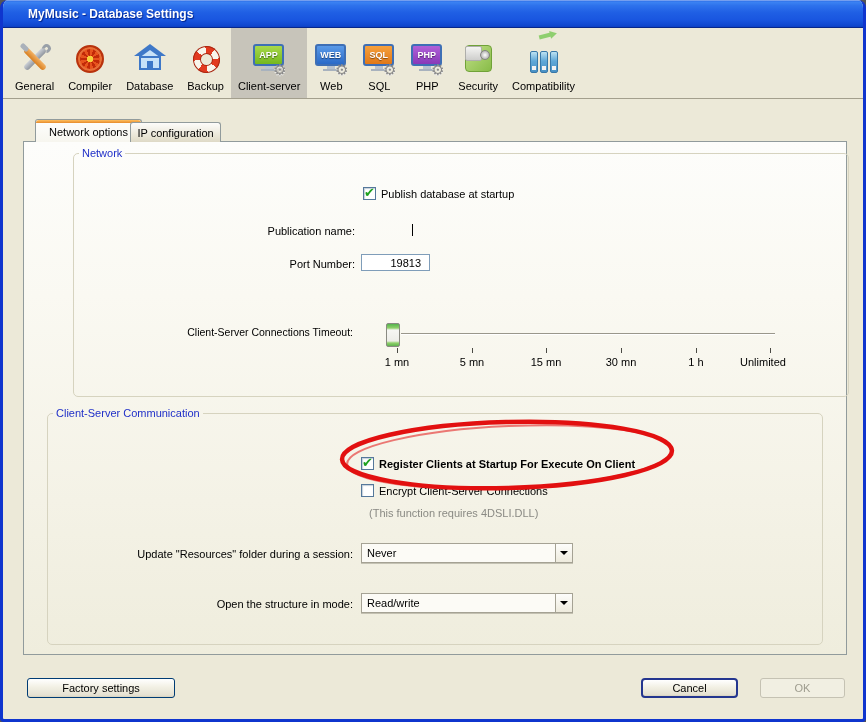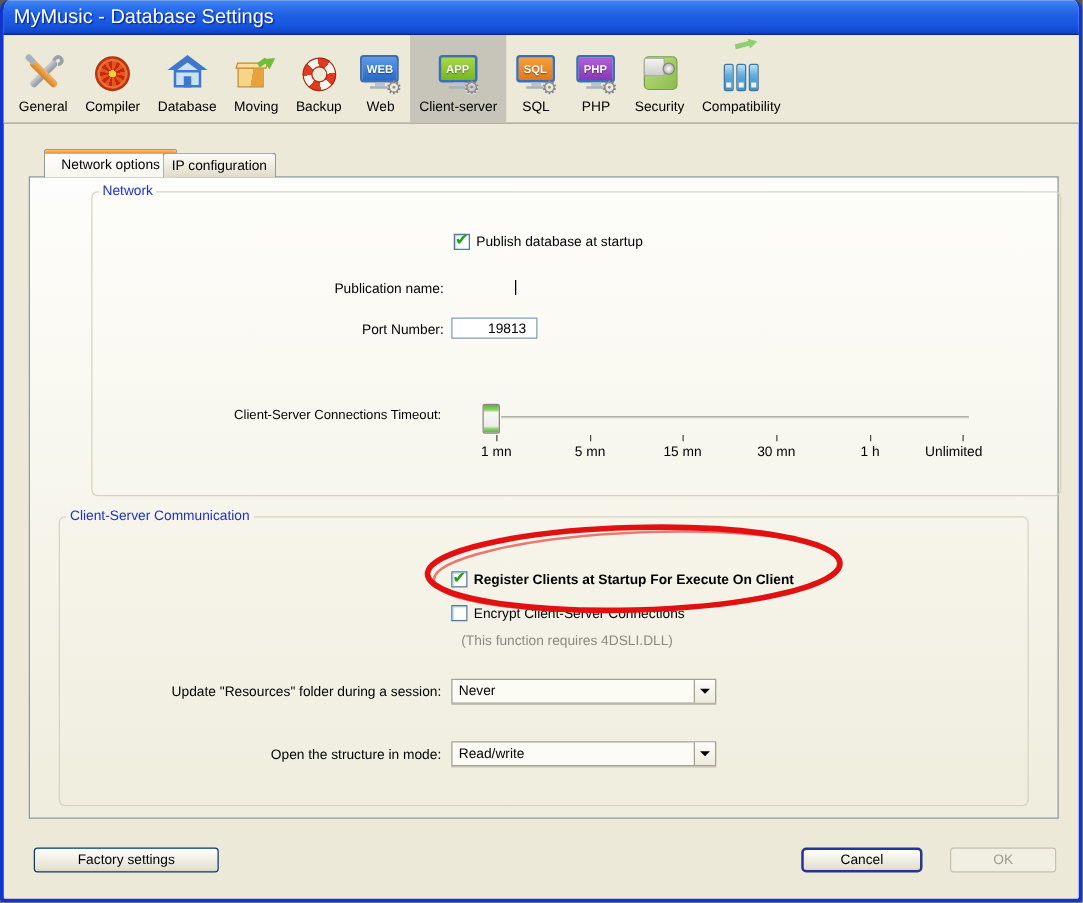--- a/index.html
+++ b/index.html
@@ -15,21 +15,21 @@
 
   
   .titlebar {
     position:absolute; left:-3px; top:0; width:866px; height:28px;
     background:linear-gradient(180deg,#2765E3 0%,#3B82F2 8%,#2E72EC 20%,#1F5FE4 45%,#1956E0 70%,#1048D0 90%,#0B3BBE 100%);
     border-radius:7px 7px 0 0;
     box-shadow:inset 0 1px 0 rgba(255,255,255,.35), inset 0 -1px 0 rgba(0,0,40,.35);
     display:flex; align-items:center;
   }
   .title-text {
-    color:#fff; font-weight:normal; font-size:16px; padding-left:11px;
+    color:#fff; font-weight:bold; font-size:12px; padding-left:28px;
     text-shadow:1px 1px 1px #00238C;
   }
 
   
   .toolbar {
     position:absolute; left:-3px; top:28px; width:866px; height:71px;
     background:#ECE9D8; border-bottom:1px solid #A39F8D;
     display:flex; align-items:stretch; padding-left:8px;
   }
   .titem {
@@ -226,54 +226,45 @@
       <div class="ticon">
           <div class="ih-roof"></div>
           <div class="ih-roof2"></div>
           <div class="ih-body"></div>
           <div class="ih-door"></div>
         </div>
       <div class="tlabel">Database</div>
     </div>
     <div class="titem">
       <div class="ticon">
-          <div class="im-box"></div>
-          <div class="im-flap"></div>
-          <div class="im-arrb"></div>
-          <div class="im-arr"></div>
-        </div>
-      <div class="tlabel">Moving</div>
-    </div>
-    <div class="titem">
-      <div class="ticon">
           <div class="ib"></div>
         </div>
       <div class="tlabel">Backup</div>
     </div>
-    <div class="titem">
-      <div class="ticon">
-        <div class="imon scr-web">
-            <span class="imon-txt">WEB</span>
+    <div class="titem selected">
+      <div class="ticon">
+        <div class="imon scr-app">
+            <span class="imon-txt">APP</span>
           </div>
         <div class="istand"></div>
           <div class="ibase"></div>
           <div class="igear"></div>
       </div>
-      <div class="tlabel">Web</div>
-    </div>
-    <div class="titem selected">
-      <div class="ticon">
-        <div class="imon scr-app">
-            <span class="imon-txt">APP</span>
+      <div class="tlabel">Client-server</div>
+    </div>
+    <div class="titem">
+      <div class="ticon">
+        <div class="imon scr-web">
+            <span class="imon-txt">WEB</span>
           </div>
         <div class="istand"></div>
           <div class="ibase"></div>
           <div class="igear"></div>
       </div>
-      <div class="tlabel">Client-server</div>
+      <div class="tlabel">Web</div>
     </div>
     <div class="titem">
       <div class="ticon">
         <div class="imon scr-sql">
             <span class="imon-txt">SQL</span>
           </div>
         <div class="istand"></div>
           <div class="ibase"></div>
           <div class="igear"></div>
       </div>

